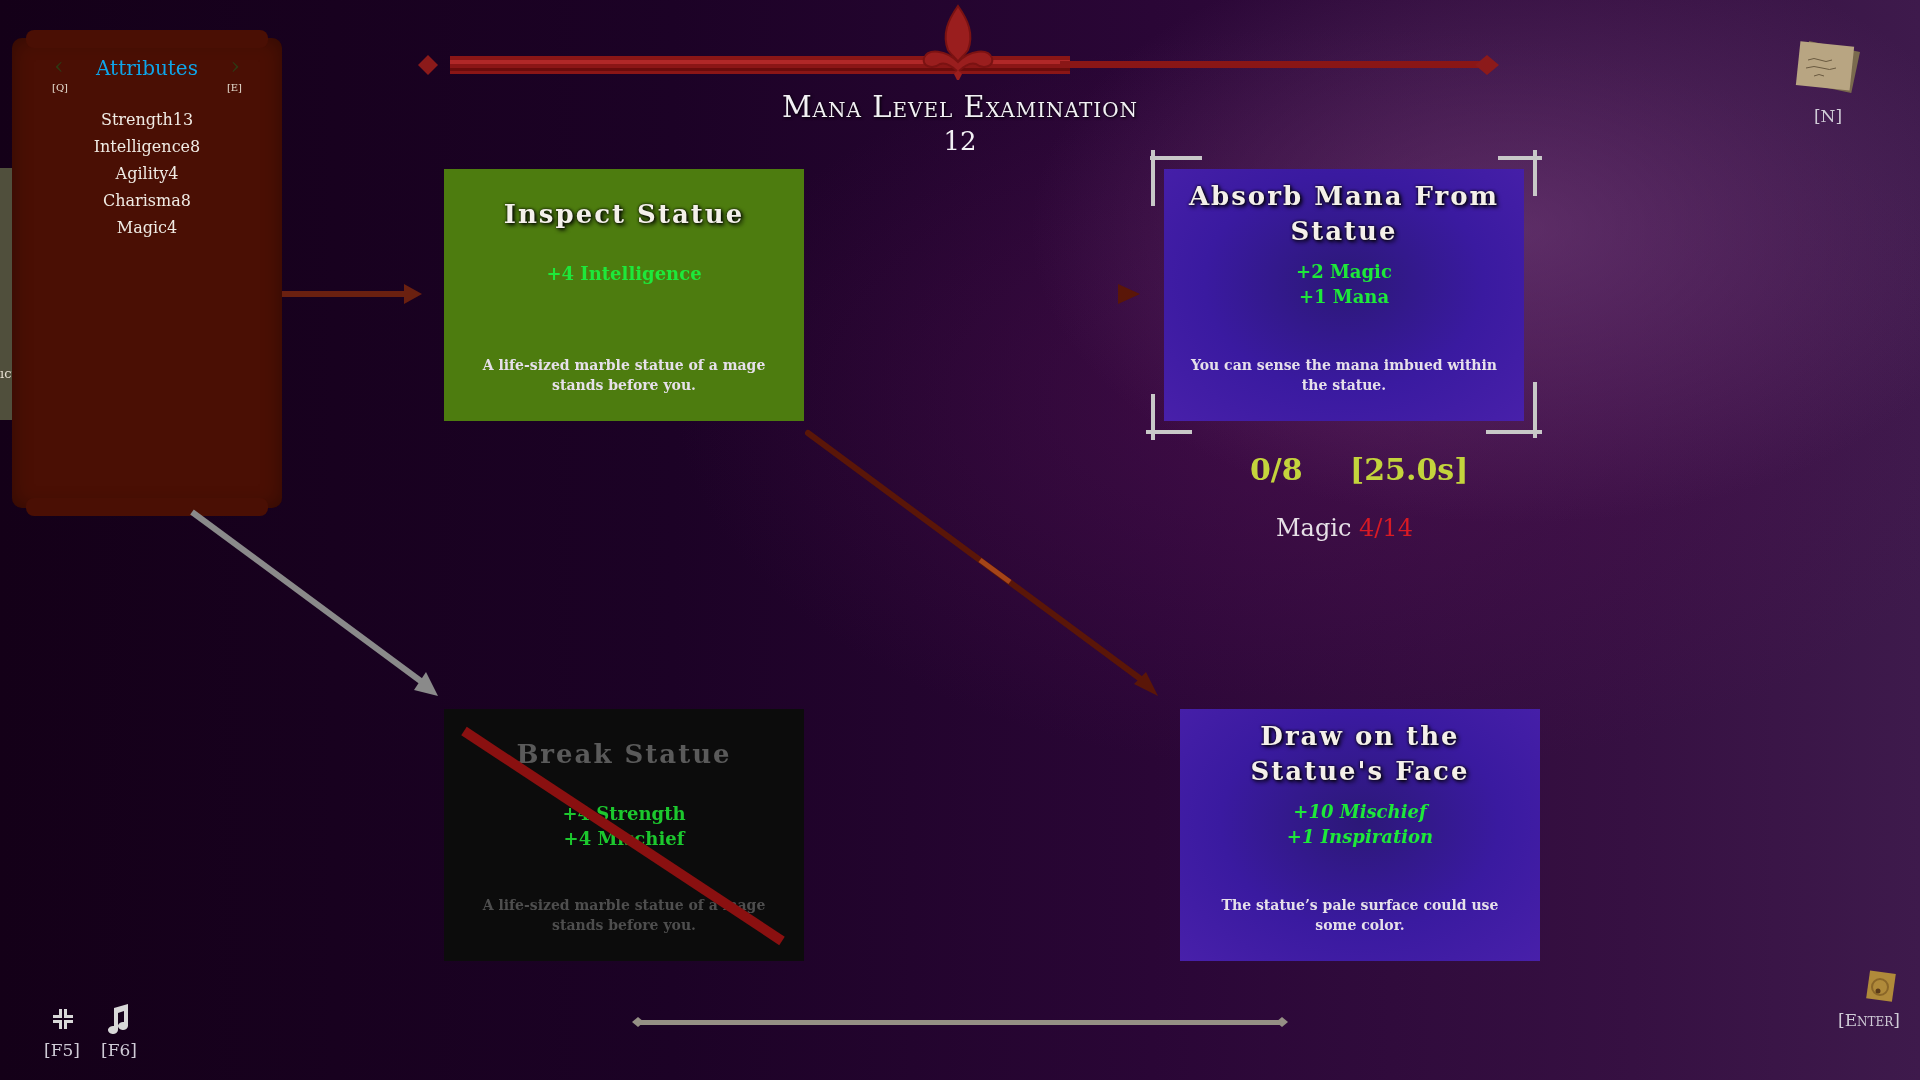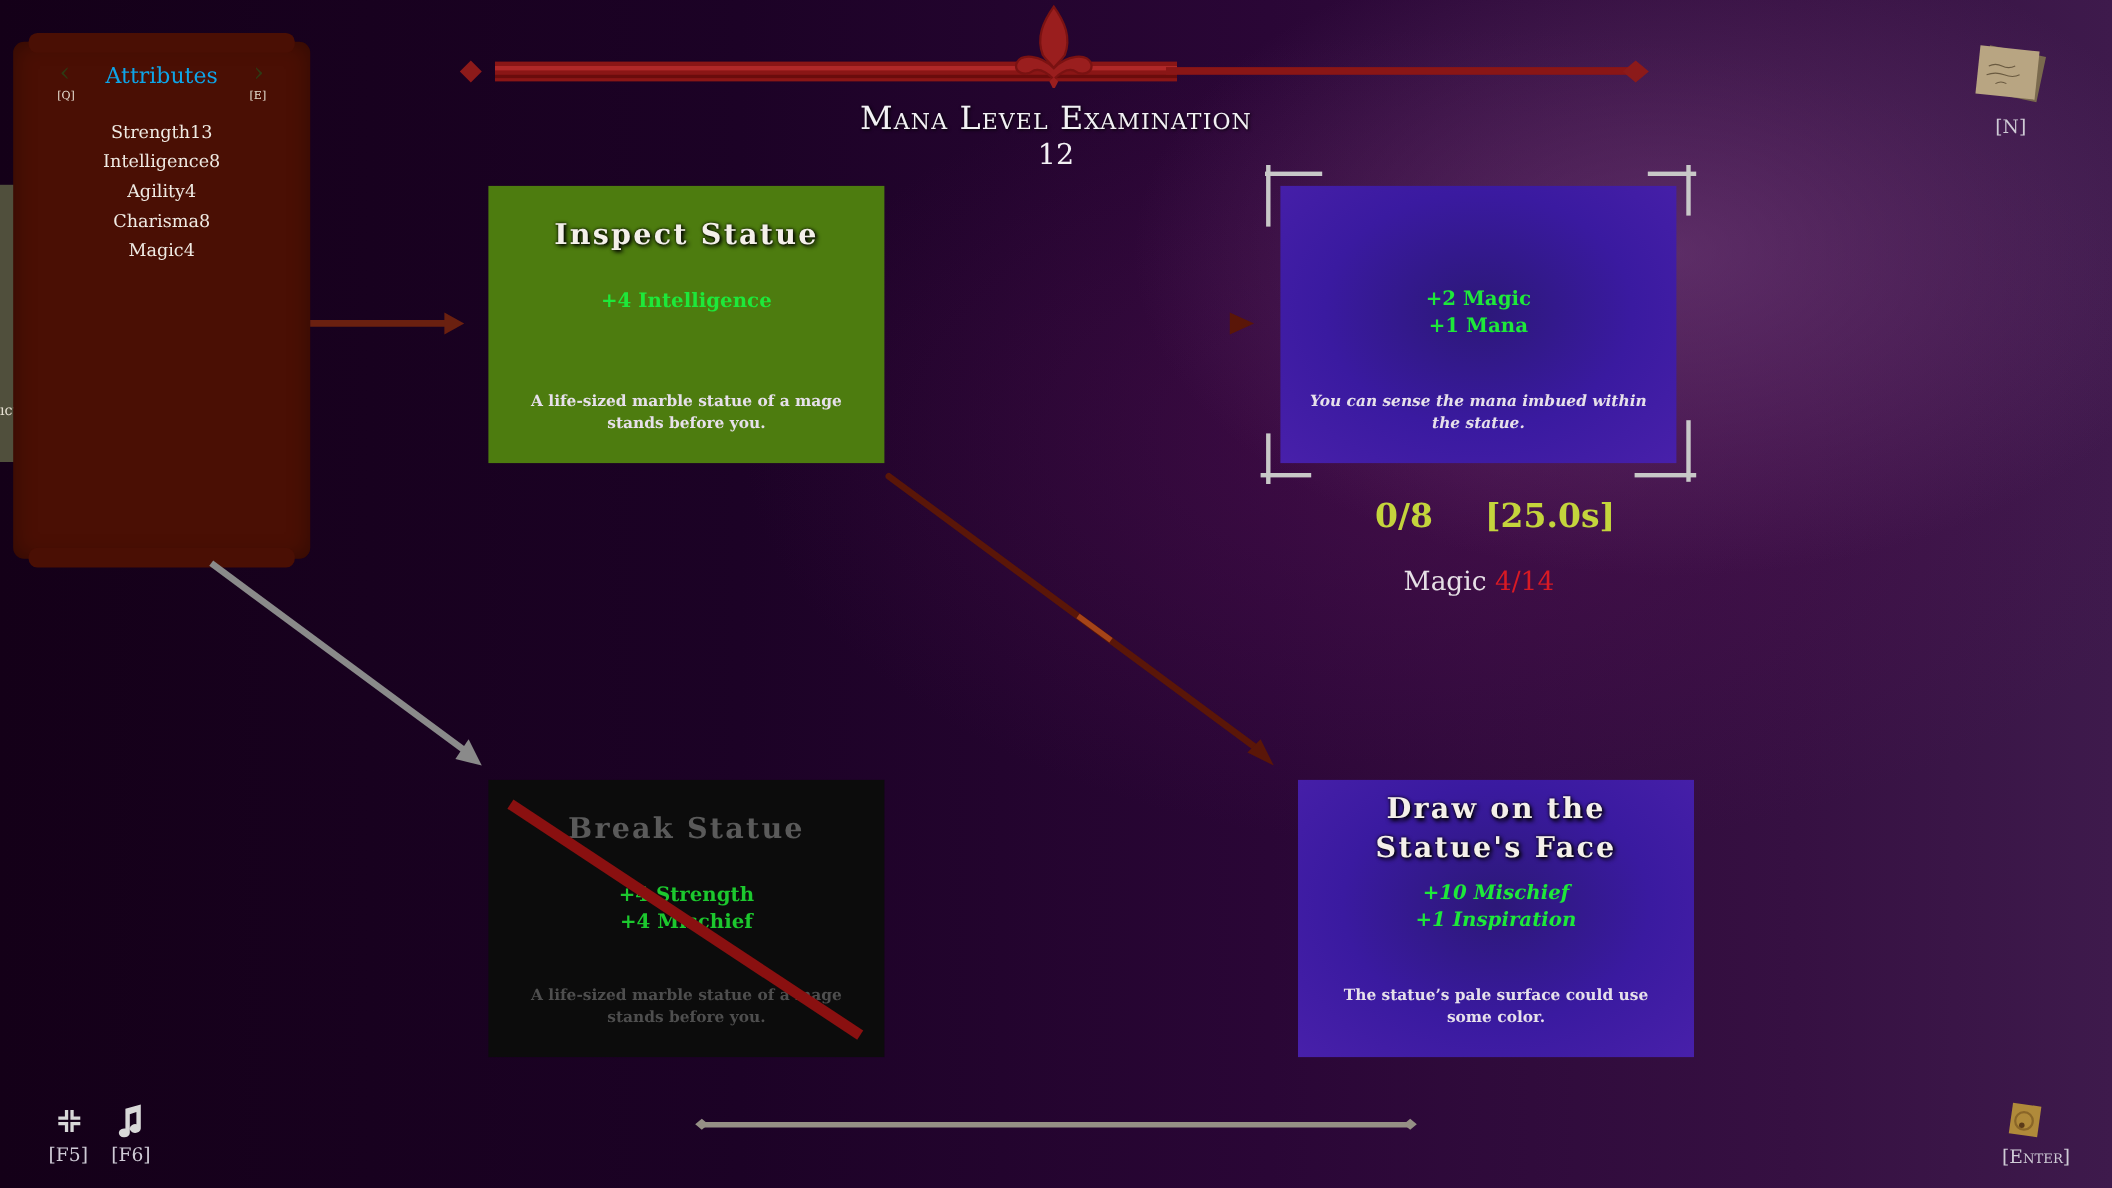--- a/index.html
+++ b/index.html
@@ -148,25 +148,26 @@
 
 <div class="card card-inspect">
   <div class="card-title" style="top:30px;">Inspect Statue</div>
   <div class="card-effects" style="top:92px;">
     <div>+4 Intelligence</div>
   </div>
   <div class="card-desc" style="top:186px;">A life-sized marble statue of a mage stands before you.</div>
 </div>
 
 <div class="card card-absorb">
+  <div class="card-title" style="top:10px; line-height:35px;">Absorb Mana From Statue</div>
   <div class="card-effects" style="top:90px;">
     <div>+2 Magic</div>
     <div>+1 Mana</div>
   </div>
-  <div class="card-desc" style="top:186px;font-style:italic;">You can sense the mana imbued within the statue.</div>
+  <div class="card-desc" style="top:186px;">You can sense the mana imbued within the statue.</div>
 </div>
 
 <div>
   <div class="bracket" style="left:1150px; top:156px; width:52px; height:4px;"></div>
   <div class="bracket" style="left:1151px; top:150px; width:4px; height:56px;"></div>
   <div class="bracket" style="left:1498px; top:156px; width:44px; height:4px;"></div>
   <div class="bracket" style="left:1533px; top:150px; width:4px; height:46px;"></div>
   <div class="bracket" style="left:1146px; top:430px; width:46px; height:4px;"></div>
   <div class="bracket" style="left:1151px; top:394px; width:4px; height:46px;"></div>
   <div class="bracket" style="left:1486px; top:430px; width:56px; height:4px;"></div>
@@ -227,20 +228,20 @@
   </svg>
   <div class="key-label">[F5]</div>
 </div>
 <div class="abs" style="left:98px; top:1002px; width:42px; text-align:center;">
   <svg width="34" height="34" viewBox="0 0 34 34">
     <path d="M12 6 L26 2 L26 24 A5 4 0 1 1 22 20 L22 9 L16 11 L16 28 A5 4 0 1 1 12 24 Z" fill="#d8d8d8"></path>
   </svg>
   <div class="key-label">[F6]</div>
 </div>
 
-<div class="abs" style="left:1820px; top:998px; width:80px; text-align:left;">
+<div class="abs" style="left:1820px; top:966px; width:80px; text-align:right;">
   <svg width="40" height="40" viewBox="0 0 40 40">
     <rect x="8" y="6" width="26" height="28" fill="#b08a3a" transform="rotate(8 20 20)"></rect>
     <circle cx="20" cy="21" r="8" fill="none" stroke="#8a6628" stroke-width="2"></circle>
     <circle cx="18" cy="25" r="2.5" fill="#5a3a18"></circle>
   </svg>
   <div class="key-label">[Enter]</div>
 </div>
 
 </body></html>

